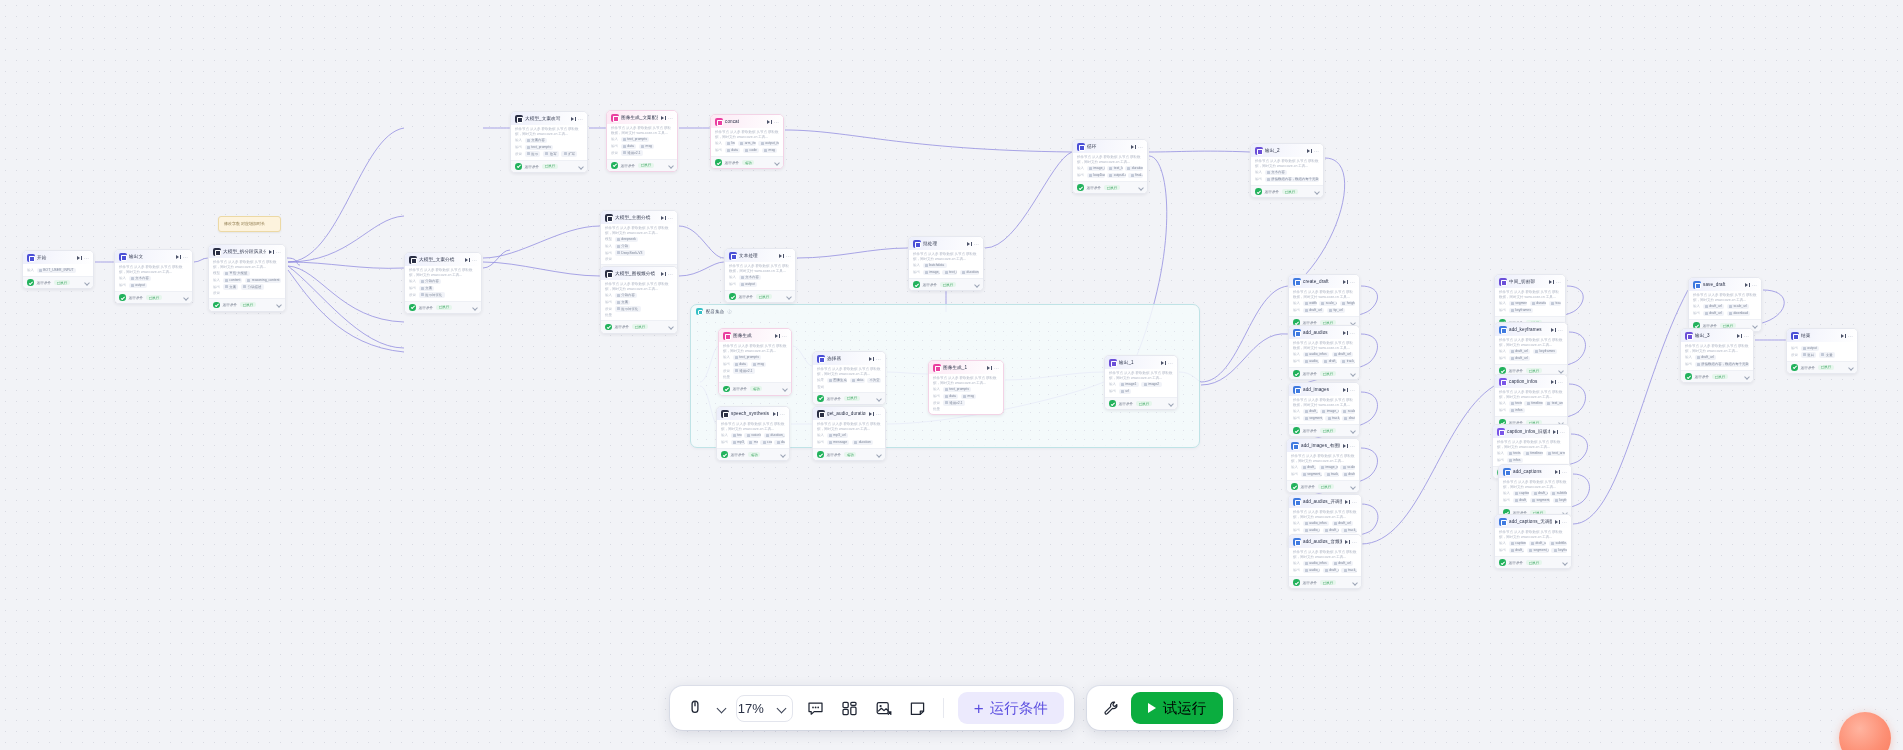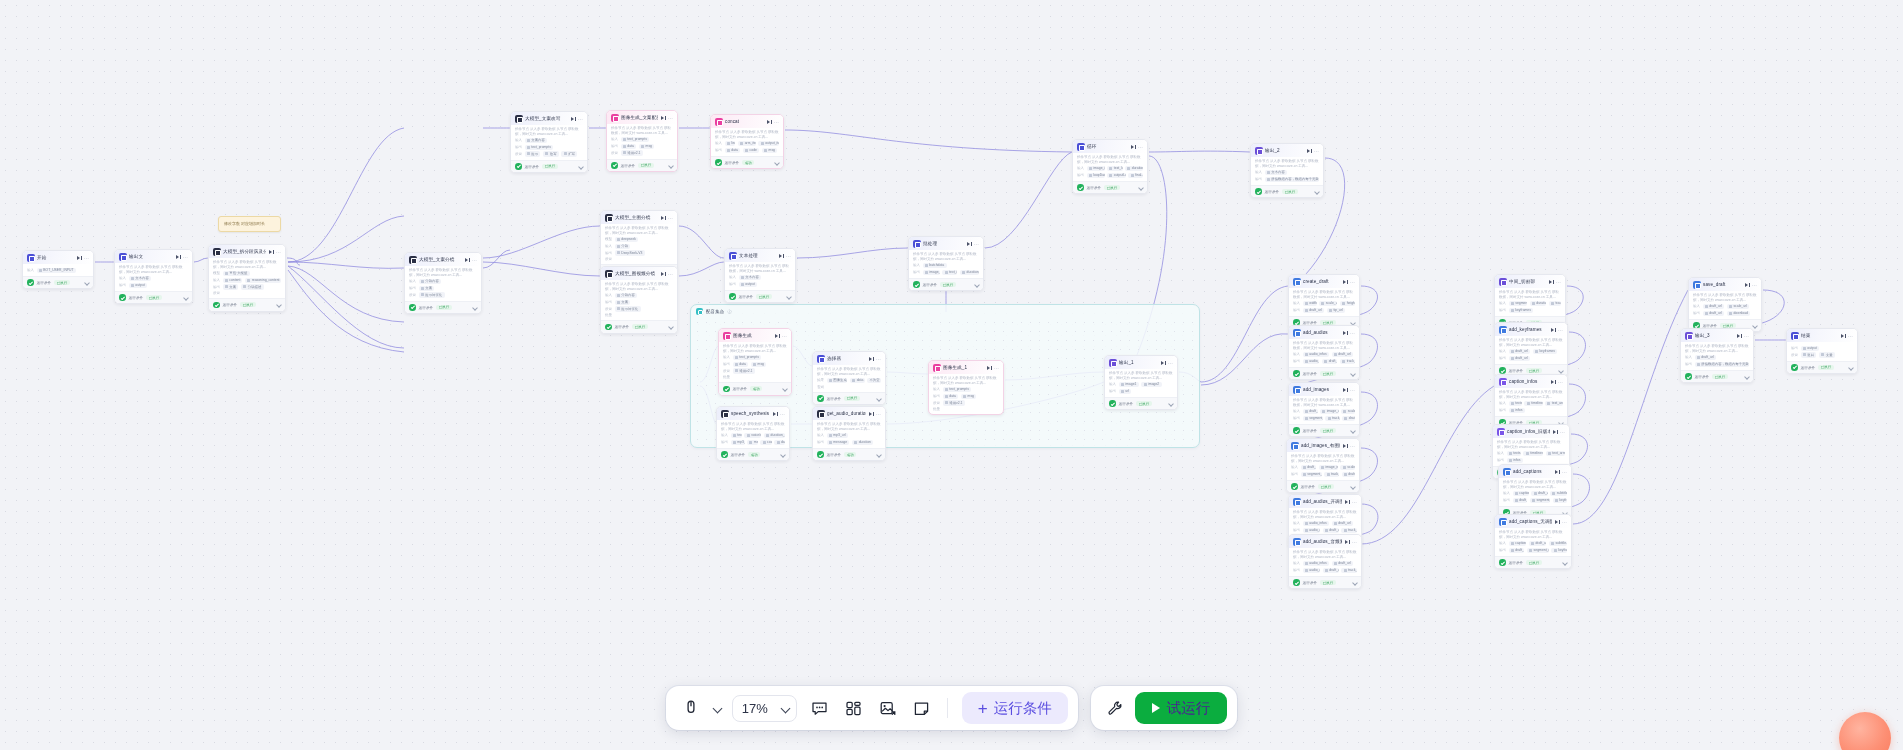--- a/index.html
+++ b/index.html
@@ -180,35 +180,35 @@
     width: 9px; height: 9px; position: relative; margin-left:1px;
   }
   .caret-sm::after{
     content:""; position:absolute; left:1px; top:1px;
     width:6px; height:6px; border-right:1.4px solid #3b4254; border-bottom:1.4px solid #3b4254;
     transform: rotate(45deg);
   }
   .zoom-box {
     display: flex; align-items: center; gap: 12px;
     border: 1px solid #e3e5ed; border-radius: 8px;
-    height: 27px; padding: 0 6px 0 9px; margin: 0 4px;
+    height: 27px; padding: 0 6px 0 1px; margin: 0 4px;
     cursor: pointer;
   }
   .zoom-val { font-size: 13px; color: #2c3347; font-weight: 500; }
   .tb-sep { width: 1px; height: 20px; background: #e6e8ef; margin: 0 6px; }
   .add-node {
     display: flex; align-items: center; gap: 6px;
     background: #eceafd; color: #5b4ee0;
     border-radius: 9px; height: 32px; padding: 0 16px;
     font-size: 14.5px; cursor: pointer; margin-left: 4px;
   }
   .add-plus { font-size: 17px; line-height: 1; font-weight: 400; }
   .run-btn {
     display: flex; align-items: center; gap: 7px;
-    background: #0bad3f; color: #4c1d95;
+    background: #0bad3f; color: #000000;
     border-radius: 9px; height: 32px; padding: 0 17px;
     font-size: 14.5px; cursor: pointer;
   }
   .play-tri {
     width: 0; height: 0;
     border-left: 8px solid #fff;
     border-top: 5px solid transparent;
     border-bottom: 5px solid transparent;
   }
   .wrench { width: 17px; height: 17px; }

